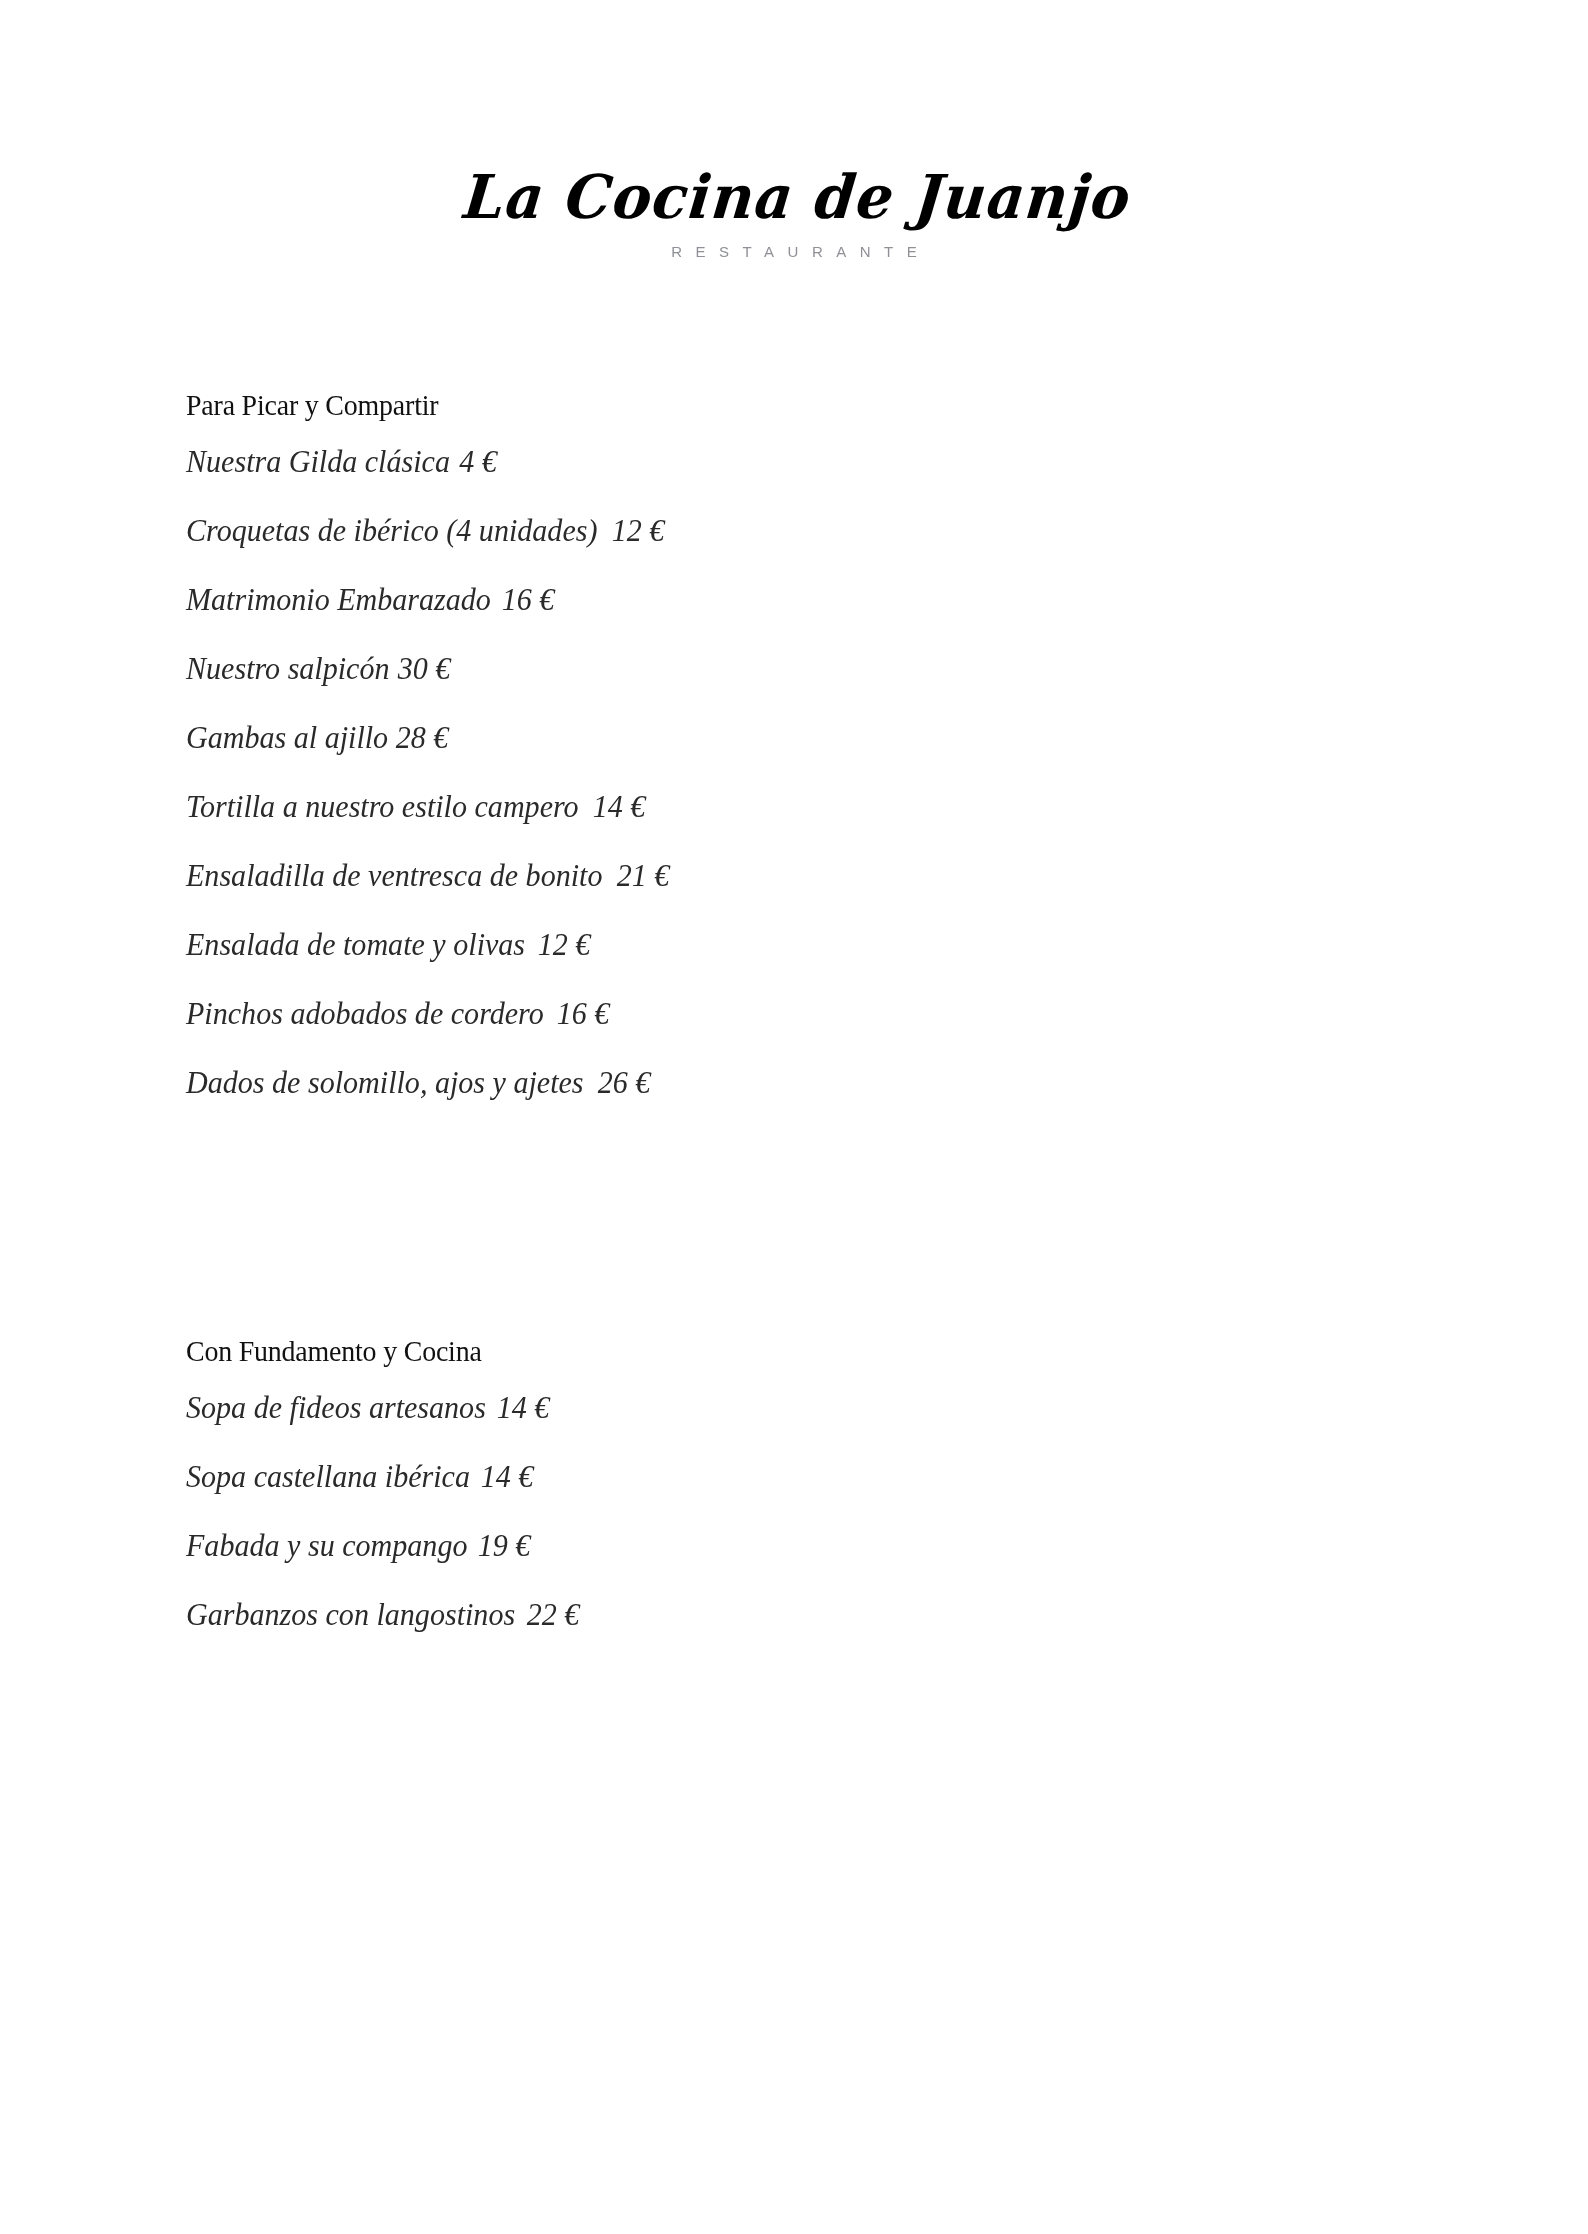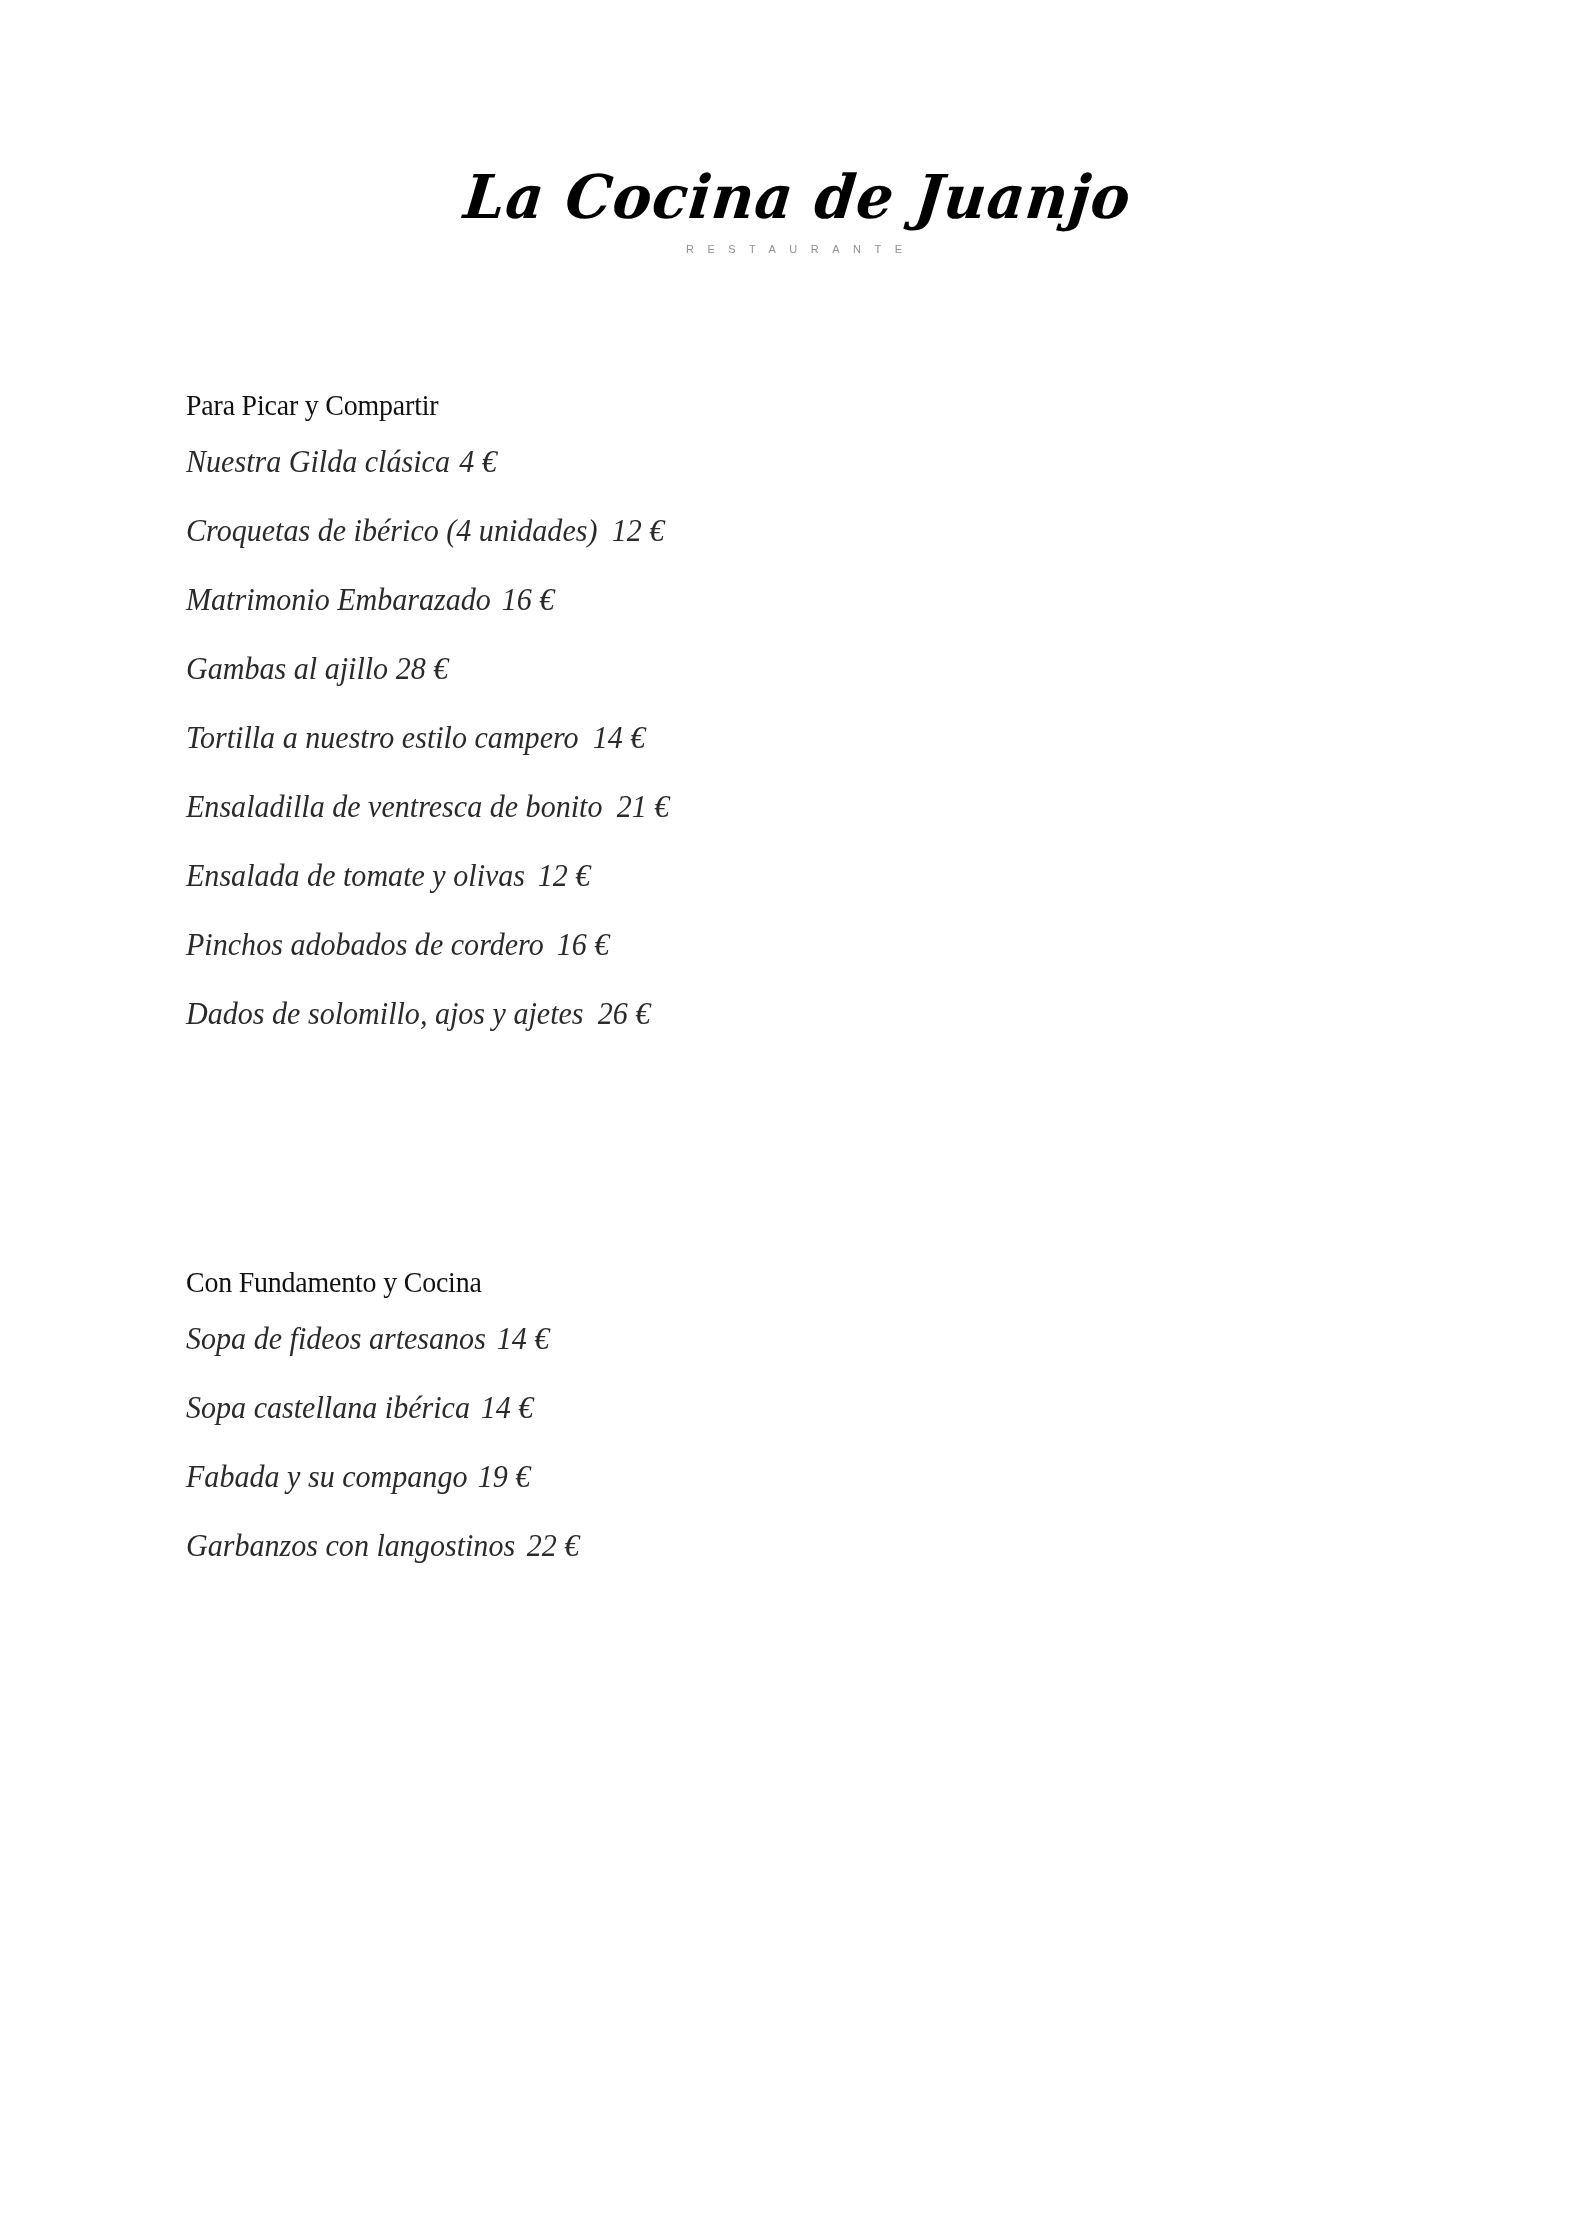--- a/index.html
+++ b/index.html
@@ -39,21 +39,21 @@
     letter-spacing: 1px;
     color: #000000;
     display: inline-block;
     transform: skewX(-6deg) scaleY(1.04);
     transform-origin: center bottom;
     white-space: nowrap;
   }
   .logo-sub {
     margin-top: 14px;
     font-family: "Liberation Sans", "DejaVu Sans", sans-serif;
-    font-size: 11px;
+    font-size: 15px;
     font-weight: 400;
     letter-spacing: 13.5px;
     text-indent: 13.5px;
     color: #8f9096;
     white-space: nowrap;
   }
 
   
   .menu {
     position: absolute;
@@ -124,20 +124,24 @@
         </div>
         <div class="menu-row">
           <span class="item-name">Croquetas de ibérico (4 unidades)</span>
           <span class="item-price">12 €</span>
         </div>
         <div class="menu-row">
           <span class="item-name">Matrimonio Embarazado</span>
           <span class="item-price">16 €</span>
         </div>
         <div class="menu-row">
+          <span class="item-name">Nuestro salpicón</span>
+          <span class="item-price">30 €</span>
+        </div>
+        <div class="menu-row">
           <span class="item-name">Gambas al ajillo</span>
           <span class="item-price">28 €</span>
         </div>
         <div class="menu-row">
           <span class="item-name">Tortilla a nuestro estilo campero</span>
           <span class="item-price">14 €</span>
         </div>
         <div class="menu-row">
           <span class="item-name">Ensaladilla de ventresca de bonito</span>
           <span class="item-price">21 €</span>

